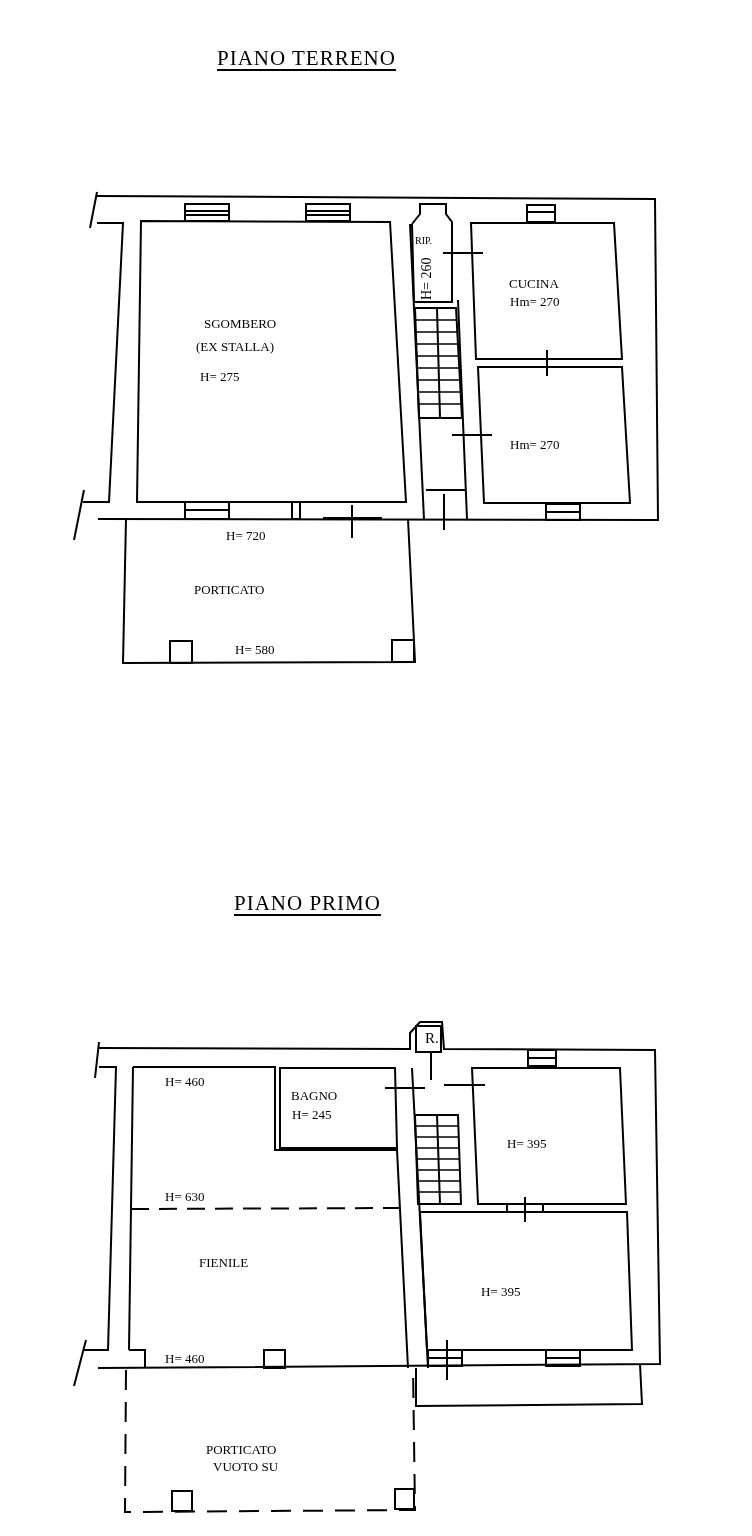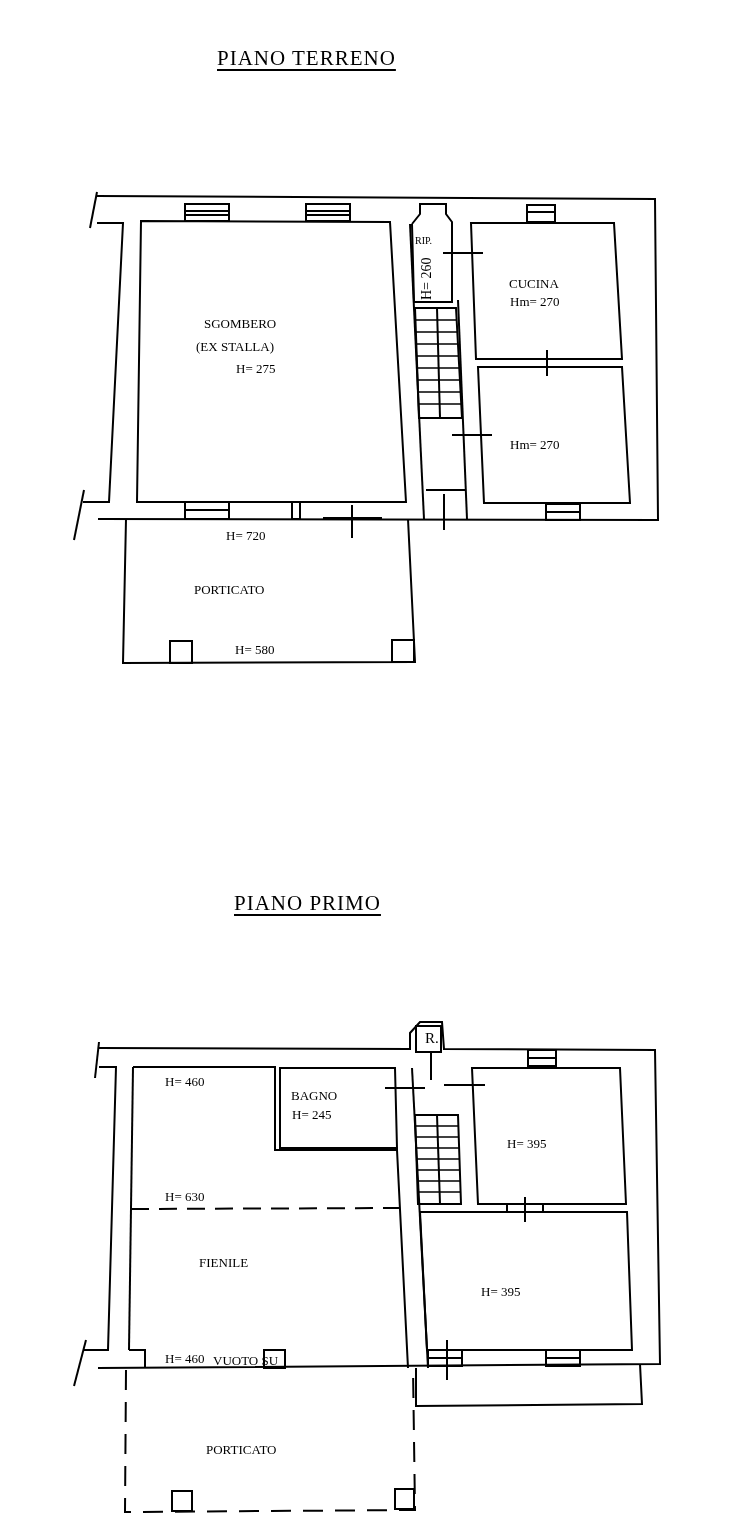--- a/index.html
+++ b/index.html
@@ -120,21 +120,21 @@
   <line x1="447" y1="1340" x2="447" y2="1380"></line>
   <polyline points="416,1368 416,1406 642,1404 640,1364"></polyline>
 
   <polyline points="126,1370 125,1512 415,1510 413,1368" stroke-dasharray="20,12"></polyline>
   <rect x="172" y="1491" width="20" height="20"></rect>
   <rect x="395" y="1489" width="19" height="20"></rect>
 </svg>
 
 <div class="lbl" style="left:204px;top:315px;">SGOMBERO</div>
 <div class="lbl" style="left:196px;top:338px;">(EX STALLA)</div>
-<div class="lbl" style="left:200px;top:360px;margin-left:36px;">H= 275</div>
+<div class="lbl" style="left:200px;top:368px;">H= 275</div>
 
 <div class="lbl" style="left:415px;top:232px;font-size:10px;">RIP.</div>
 <div class="rot" style="left:419px;top:300px;">H= 260</div>
 
 <div class="lbl" style="left:509px;top:275px;">CUCINA</div>
 <div class="lbl" style="left:510px;top:293px;">Hm= 270</div>
 
 <div class="lbl" style="left:510px;top:436px;">Hm= 270</div>
 
 <div class="lbl" style="left:226px;top:527px;">H= 720</div>
@@ -146,14 +146,14 @@
 <div class="lbl" style="left:165px;top:1073px;">H= 460</div>
 <div class="lbl" style="left:291px;top:1087px;">BAGNO</div>
 <div class="lbl" style="left:292px;top:1106px;">H= 245</div>
 <div class="lbl" style="left:165px;top:1188px;">H= 630</div>
 <div class="lbl" style="left:199px;top:1254px;text-align:right;">FIENILE</div>
 <div class="lbl" style="left:165px;top:1350px;">H= 460</div>
 
 <div class="lbl" style="left:507px;top:1135px;">H= 395</div>
 <div class="lbl" style="left:481px;top:1283px;">H= 395</div>
 
-<div class="lbl" style="left:213px;top:1352px;">VUOTO SU</div>
+<div class="lbl" style="left:213px;top:1458px;">VUOTO SU</div>
 <div class="lbl" style="left:206px;top:1441px;">PORTICATO</div>
 
 </body></html>

